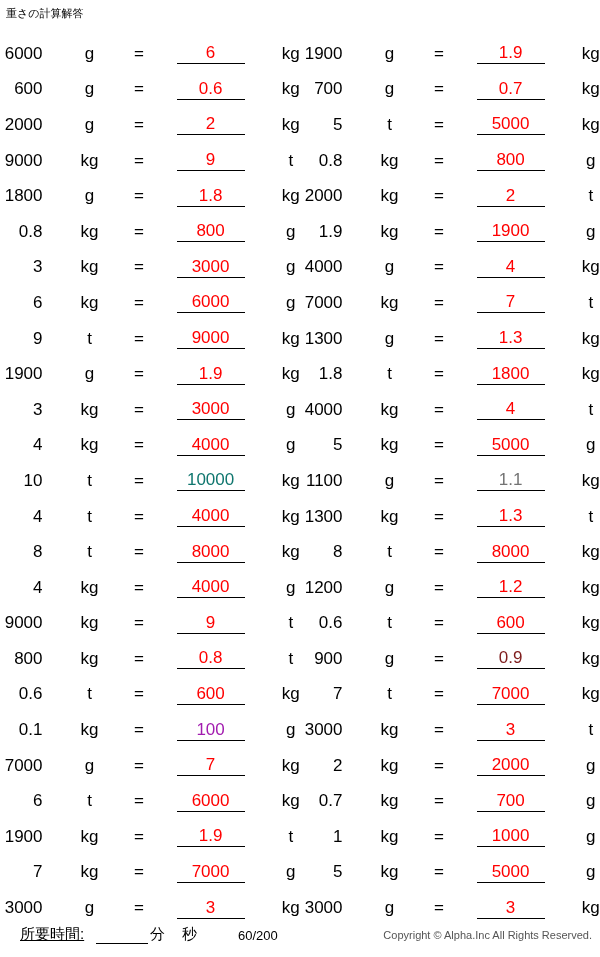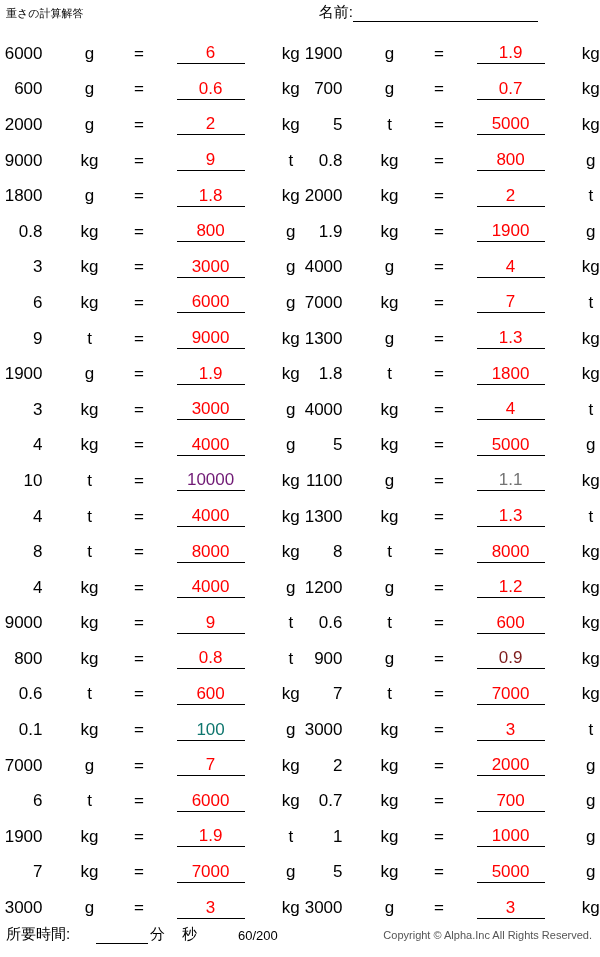--- a/index.html
+++ b/index.html
@@ -115,23 +115,24 @@
   .footer {
     position: absolute;
     left: 0;
     bottom: 0;
     width: 600px;
     height: 40px;
     font-size: 15px;
   }
   .time-label {
     position: absolute;
-    left: 6px;
+    left: 20px;
     top: 8px;
     white-space: nowrap;
+    text-decoration: underline;
   }
   .time-blank1 {
     position: absolute;
     left: 96px;
     top: 8px;
     width: 52px;
     border-bottom: 1px solid #000;
     height: 18px;
   }
   .fun-min {
@@ -159,24 +160,20 @@
     white-space: nowrap;
   }
 </style>
 </head>
 <body>
 
 <div class="page">
 
   <div class="header">
     <div class="doc-title">重さの計算解答</div>
-    <div class="name-area">
-      <span class="name-label">名前:</span>
-      <span class="name-line"></span>
-    </div>
   </div>
 
   <div class="grid">
     <div class="col" id="col0">
         <div class="row">
           <span class="q-num">6000</span>
           <span class="q-unit">g</span>
           <span class="eq">=</span>
           <span class="ans-box" style="color: rgb(255, 0, 0);">6</span>
           <span class="a-unit">kg</span>
@@ -255,21 +252,21 @@
           <span class="q-num">4</span>
           <span class="q-unit">kg</span>
           <span class="eq">=</span>
           <span class="ans-box" style="color: rgb(255, 0, 0);">4000</span>
           <span class="a-unit">g</span>
         </div>
         <div class="row">
           <span class="q-num">10</span>
           <span class="q-unit">t</span>
           <span class="eq">=</span>
-          <span class="ans-box" style="color: #701a75;">10000</span>
+          <span class="ans-box" style="color: #0f766e;">10000</span>
           <span class="a-unit">kg</span>
         </div>
         <div class="row">
           <span class="q-num">4</span>
           <span class="q-unit">t</span>
           <span class="eq">=</span>
           <span class="ans-box" style="color: rgb(255, 0, 0);">4000</span>
           <span class="a-unit">kg</span>
         </div>
         <div class="row">
@@ -304,21 +301,21 @@
           <span class="q-num">0.6</span>
           <span class="q-unit">t</span>
           <span class="eq">=</span>
           <span class="ans-box" style="color: rgb(255, 0, 0);">600</span>
           <span class="a-unit">kg</span>
         </div>
         <div class="row">
           <span class="q-num">0.1</span>
           <span class="q-unit">kg</span>
           <span class="eq">=</span>
-          <span class="ans-box" style="color: #0f766e;">100</span>
+          <span class="ans-box" style="color: #a21caf;">100</span>
           <span class="a-unit">g</span>
         </div>
         <div class="row">
           <span class="q-num">7000</span>
           <span class="q-unit">g</span>
           <span class="eq">=</span>
           <span class="ans-box" style="color: rgb(255, 0, 0);">7</span>
           <span class="a-unit">kg</span>
         </div>
         <div class="row">

